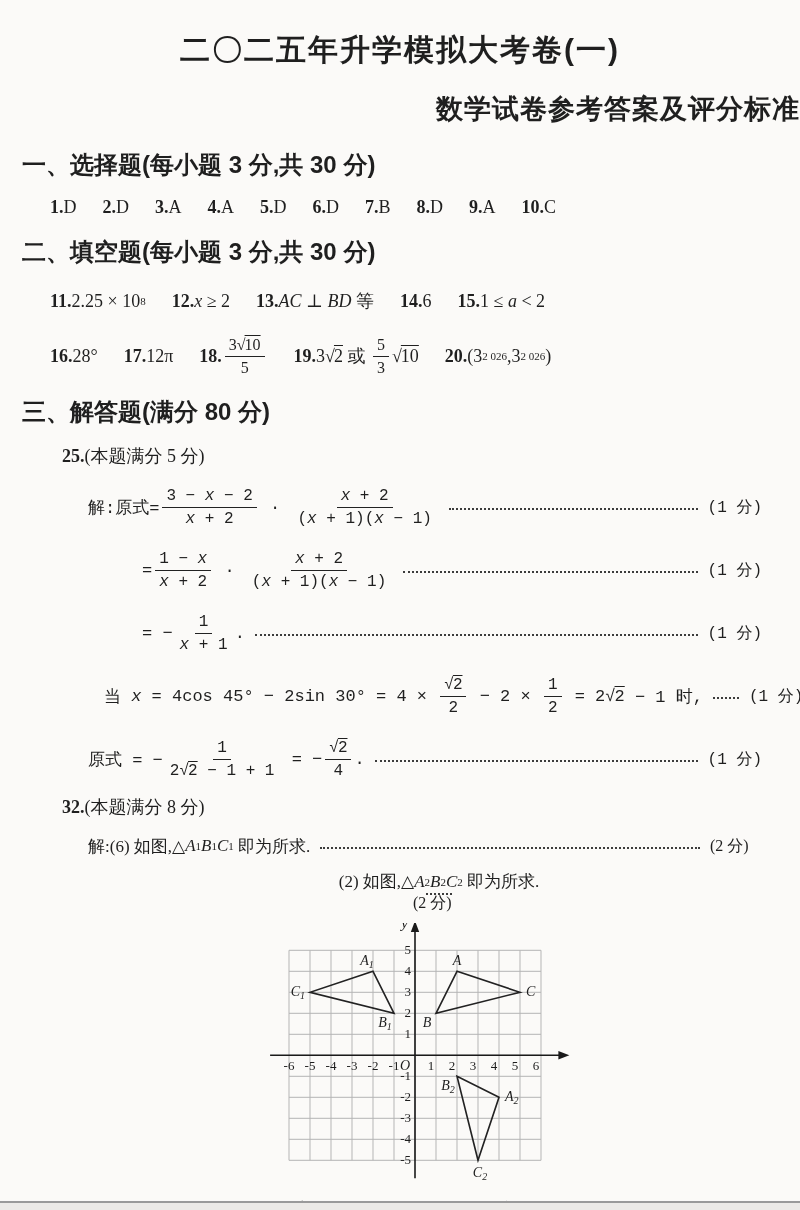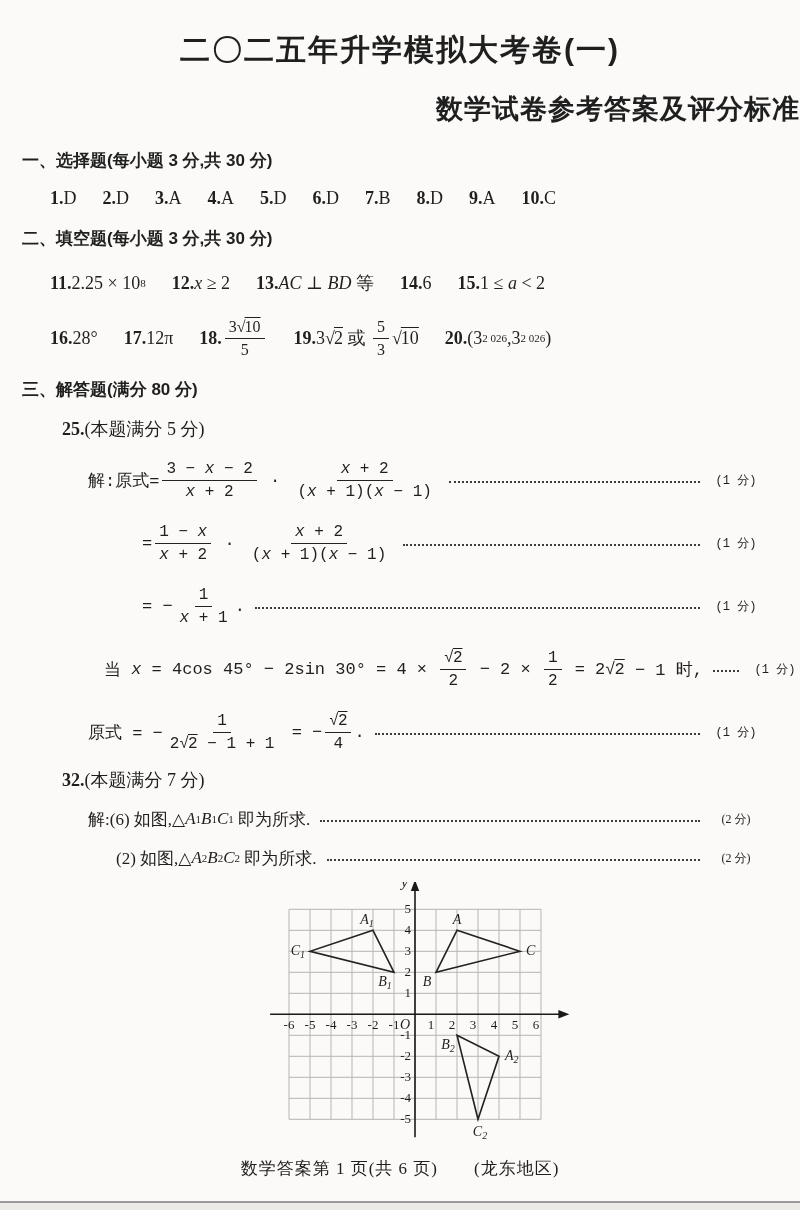--- a/index.html
+++ b/index.html
@@ -13,50 +13,50 @@
   .title{
     text-align:center;font-family:"Liberation Sans","DejaVu Sans",sans-serif;
     font-weight:900;font-size:30px;margin:0 0 20px 0;letter-spacing:2px;
   }
   .subtitle{
     text-align:right;font-family:"Liberation Sans","DejaVu Sans",sans-serif;
     font-weight:900;font-size:27px;margin:0 0 22px 0;letter-spacing:1px;
   }
   .sec-heading{
     font-family:"Liberation Sans","DejaVu Sans",sans-serif;
-    font-weight:700;font-size:17px;margin:0 0 16px 22px;
+    font-weight:700;font-size:24px;margin:0 0 16px 22px;
   }
   .choices{margin:0 0 18px 50px;font-size:18px;}
   .fillrow{margin:0 0 12px 50px;font-size:18px;display:flex;align-items:center;min-height:34px;}
   .fillrow.tall{min-height:52px;margin-bottom:14px;}
   .qheading{margin:0 0 12px 62px;font-size:18px;}
   .qheading .qnum{font-weight:700;}
   .ansline{display:flex;align-items:center;margin-right:38px;margin-bottom:9px;min-height:30px;}
   .ansline.tall{min-height:54px;font-family:Liberation Mono, monospace;}
   .indent-a{margin-left:88px;}
   .indent-b{margin-left:142px;}
   .indent-c{margin-left:104px;}
-  .indent-d{margin-left:116px;}
+  .indent-d{margin-left:116px;flex-direction:column;}
   .mline{display:inline-flex;align-items:center;white-space:pre;}
   .mtext{white-space:pre;}
   .mb{font-weight:700;white-space:pre;}
   .mi{font-style:italic;white-space:pre;}
   .mgap{display:inline-block;width:26px;}
   .mfrac{display:inline-flex;flex-direction:column;align-items:center;text-align:center;
          vertical-align:middle;margin:0 3px;font-size:16px;line-height:1.25;}
   .mfrac .num{display:inline-flex;align-items:center;border-bottom:1.4px solid #222;padding:0 4px 1px 4px;}
   .mfrac .den{display:inline-flex;align-items:center;padding:1px 4px 0 4px;}
   .msqrt{white-space:nowrap;display:inline;}
   .msqrt .rsign{letter-spacing:-1px;}
   .msqrt .rad{text-decoration:overline;}
   sup.msup{font-size:11px;vertical-align:super;line-height:0;}
   sub.msub{font-size:11px;vertical-align:sub;line-height:0;}
   .leader{flex:1;position:relative;min-width:30px;margin:0 8px;height:20px;}
   .leader::after{content:"";position:absolute;left:2px;right:2px;top:55%;border-top:2.4px dotted #3c3c3c;}
-  .score{font-size:12px;white-space:pre;min-width:52px;text-align:center;}
+  .score{font-size:16px;white-space:pre;min-width:52px;text-align:left;}
   .graph-wrap{margin:2px 0 4px 268px;width:302px;}
   .footer{
     text-align:center;font-size:17px;margin-top:8px;letter-spacing:1px;
   }
   .scan-bottom{
     position:absolute;left:0;right:0;bottom:0;height:7px;
     border-top:2px solid #9a9a9a;background:#eceae7;
   }
   svg text{font-family:"Liberation Serif","DejaVu Serif",serif;}
 </style>
@@ -98,21 +98,21 @@
     <span class="mline"><span class="mtext">当 </span><span class="mi">x</span><span class="mtext"> = 4cos 45° − 2sin 30° = 4 × </span><span class="mfrac"><span class="num"><span class="msqrt"><span class="rsign">√</span><span class="rad">2</span></span></span><span class="den"><span class="mtext">2</span></span></span><span class="mtext"> − 2 × </span><span class="mfrac"><span class="num"><span class="mtext">1</span></span><span class="den"><span class="mtext">2</span></span></span><span class="mtext"> = 2</span><span class="msqrt"><span class="rsign">√</span><span class="rad">2</span></span><span class="mtext"> − 1 时,</span></span>
     <span class="leader"></span>
     <span class="score">(1 分)</span>
   </div>
   <div class="ansline tall indent-a">
     <span class="mline"><span class="mtext">原式 = −</span><span class="mfrac"><span class="num"><span class="mtext">1</span></span><span class="den"><span class="mtext">2</span><span class="msqrt"><span class="rsign">√</span><span class="rad">2</span></span><span class="mtext"> − 1 + 1</span></span></span><span class="mtext"> = −</span><span class="mfrac"><span class="num"><span class="msqrt"><span class="rsign">√</span><span class="rad">2</span></span></span><span class="den"><span class="mtext">4</span></span></span><span class="mtext">.</span></span>
     <span class="leader"></span>
     <span class="score">(1 分)</span>
   </div>
 
-  <div class="qheading"><span class="qnum">32.</span><span>(本题满分 7 分)</span></div>
+  <div class="qheading"><span class="qnum">32.</span><span>(本题满分 8 分)</span></div>
 
   <div class="ansline indent-a">
     <span class="mline"><span class="mtext">解:(6) 如图,△</span><span class="mi">A</span><sub class="msub">1</sub><span class="mi">B</span><sub class="msub">1</sub><span class="mi">C</span><sub class="msub">1</sub><span class="mtext"> 即为所求.</span></span>
     <span class="leader"></span>
     <span class="score">(2 分)</span>
   </div>
   <div class="ansline indent-d">
     <span class="mline"><span class="mtext">(2) 如图,△</span><span class="mi">A</span><sub class="msub">2</sub><span class="mi">B</span><sub class="msub">2</sub><span class="mi">C</span><sub class="msub">2</sub><span class="mtext"> 即为所求.</span></span>
     <span class="leader"></span>
     <span class="score">(2 分)</span>

